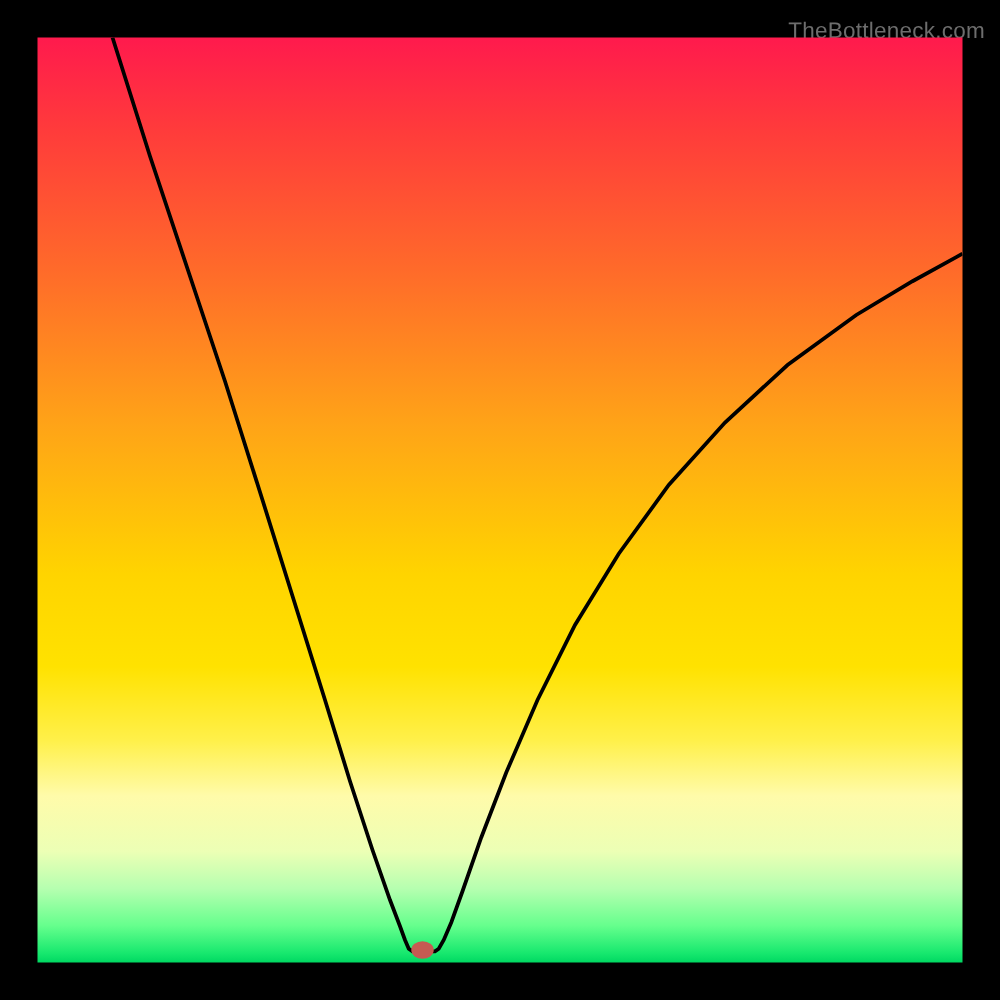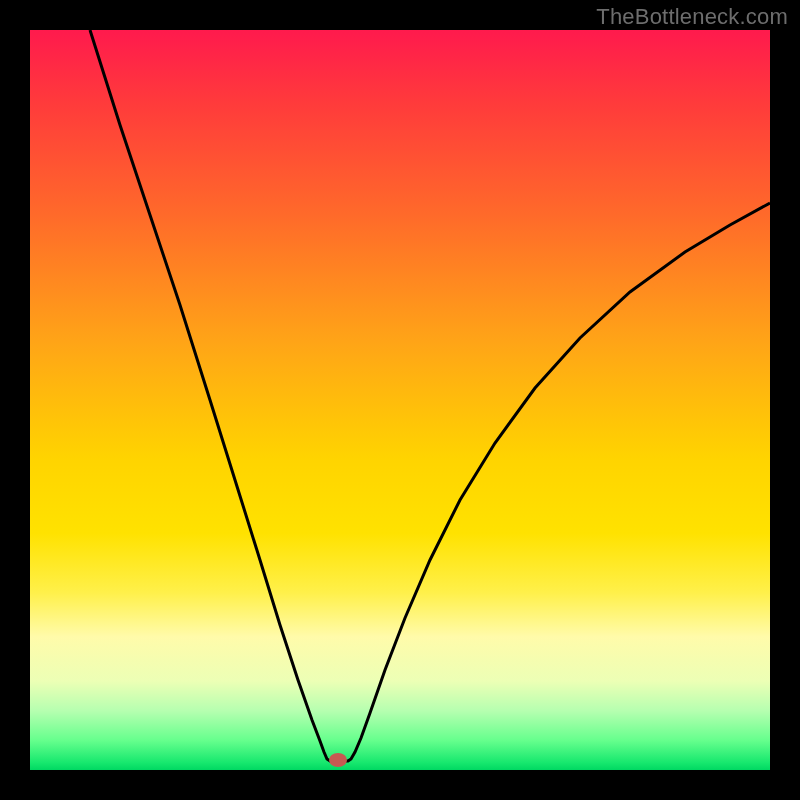--- a/index.html
+++ b/index.html
@@ -41,24 +41,24 @@
   }
   .curve-svg {
     position: absolute;
     left: 0;
     top: 0;
     width: 740px;
     height: 740px;
   }
   .watermark {
     position: absolute;
-    top: 4px;
+    top: 14px;
     right: 12px;
     color: #6d6d6d;
-    font-size: 22px;
+    font-size: 18px;
     font-weight: 500;
     letter-spacing: 0.2px;
     user-select: none;
   }
 </style>
 </head>
 <body>
 
 <div class="frame">
   <div class="watermark">TheBottleneck.com</div>

